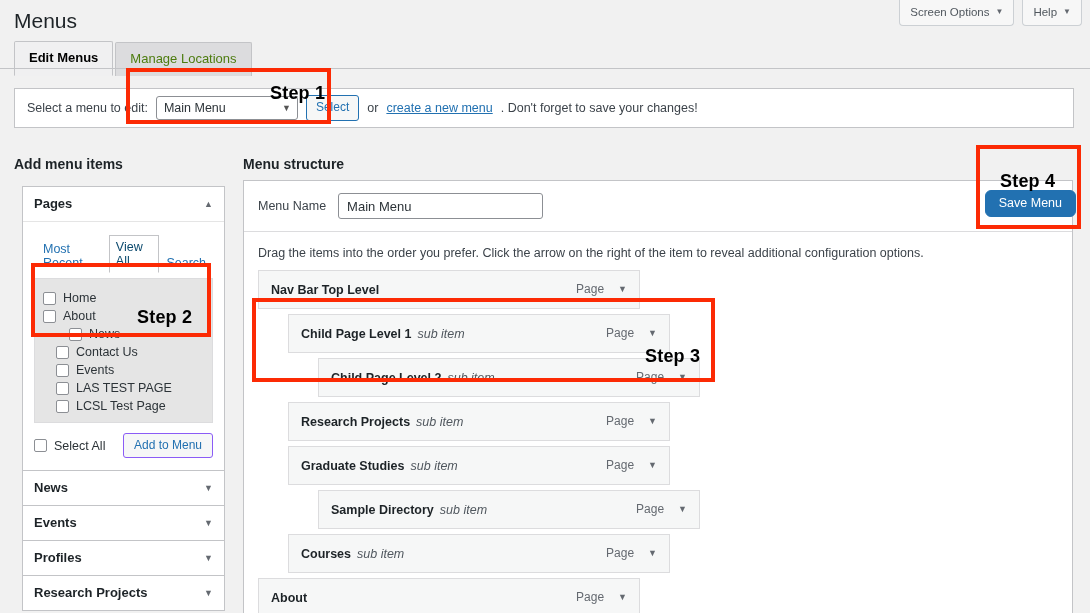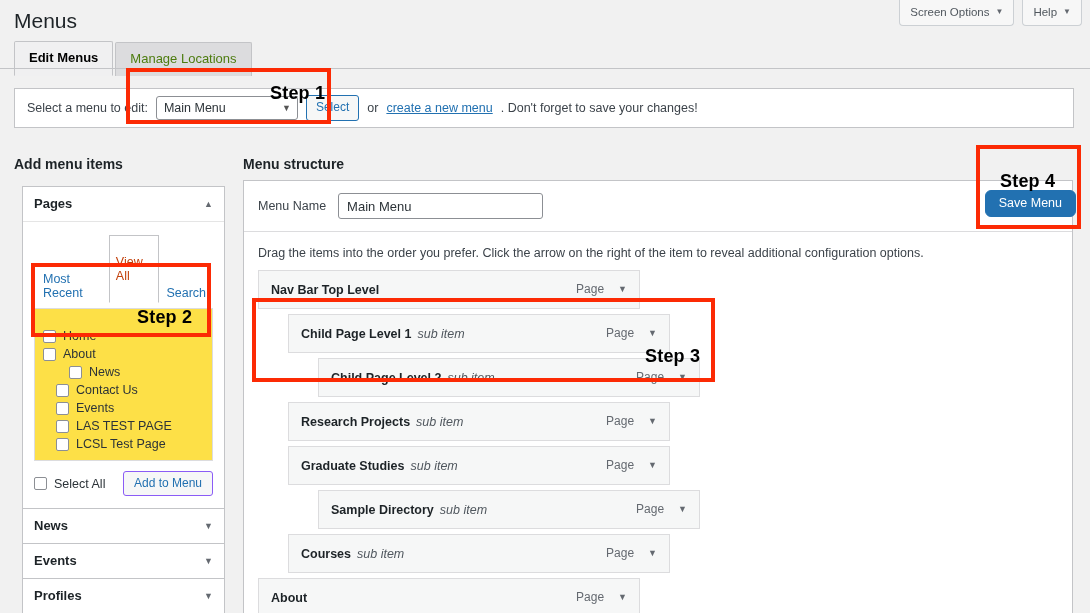--- a/index.html
+++ b/index.html
@@ -89,27 +89,27 @@
     font-size: 13px; font-weight: bold; color: #1d2327;
     background: #fff;
   }
   .acc-header.open { border-bottom: 1px solid #e5e5e5; }
   .acc-caret { color: #646970; font-size: 9px; }
   .acc-body { padding: 10px 11px 12px 11px; background: #fff; }
 
   .tablinks { display: flex; gap: 0; align-items: flex-end; margin: 2px 0 6px 2px; font-size: 12.5px; }
   .tablink { color: #2271b1; cursor: pointer; padding: 2px 7px; }
   .tablink.active {
-    color: #c2410c; background: #fff;
+    color: #0c4a6e; background: #fff;
     border: 1px solid #c3c4c7; border-bottom-color: #fff;
-    padding: 19px 6px; position: relative; top: 1px;
+    padding: 4px 6px; position: relative; top: 1px;
   }
 
   .page-list {
-    border: 1px solid #dcdcde; background: #fde047; padding: 18px 8px 7px 8px;
+    border: 1px solid #dcdcde; background: #e5e5e5; padding: 10px 8px 7px 8px;
     max-height: 200px; overflow: hidden;
   }
   .page-row { display: flex; align-items: center; gap: 7px; padding: 2px 0; font-size: 12.5px; color: #2c3338; }
   .cb {
     width: 13px; height: 13px; min-width: 13px;
     border: 1px solid #8c8f94; border-radius: 2px; background: #fff;
     display: inline-block; cursor: pointer;
   }
   .indent-1 { padding-left: 13px; }
   .indent-2 { padding-left: 26px; }

